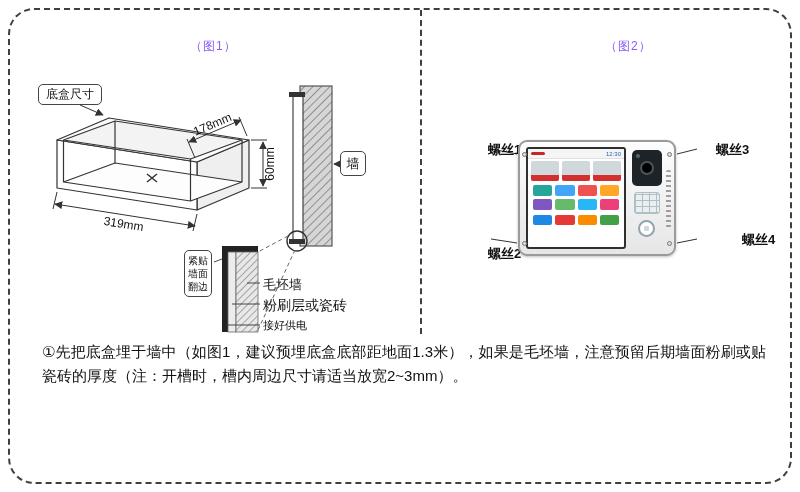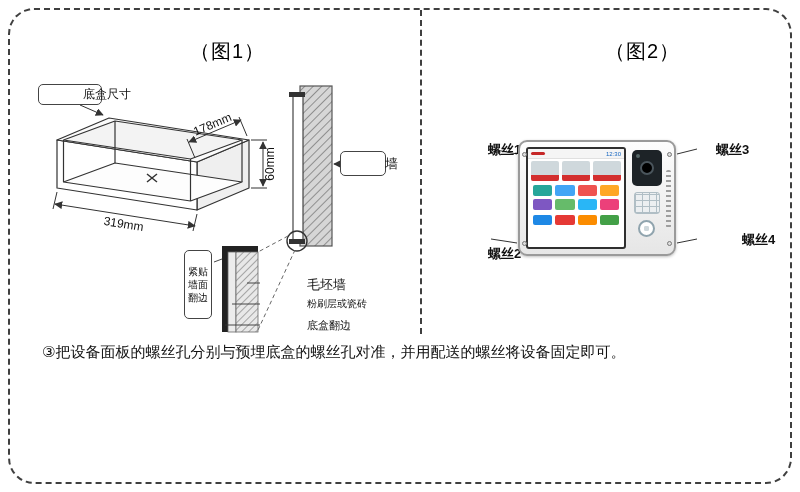--- a/index.html
+++ b/index.html
@@ -5,22 +5,22 @@
   * { margin:0; padding:0; box-sizing:border-box; }
   html,body { width:800px; height:492px; }
   body {
     position:relative; width:800px; height:492px; overflow:hidden;
     background:#ffffff; color:#111;
     font-family:"Liberation Sans","DejaVu Sans",sans-serif;
   }
   .page-border { position:absolute; inset:8px; border:2px dashed #3f3f3f; border-radius:26px; z-index:0; }
   .divider { position:absolute; left:420px; top:10px; height:324px; width:0; border-left:2px dashed #3f3f3f; z-index:1; }
   .line-art { position:absolute; left:0; top:0; z-index:1; pointer-events:none; }
-  .fig-title { position:absolute; z-index:2; font-size:20px; color:#000000; letter-spacing:1px; }
-  .lbl { position:absolute; z-index:2; color:#111; white-space:nowrap;padding-left:44px; }
+  .fig-title { position:absolute; z-index:2; font-size:12px; color:#8b5cf6; letter-spacing:1px; }
+  .lbl { position:absolute; z-index:2; color:#111; white-space:nowrap; }
   .lbl-boxed { border:1px solid #444; border-radius:5px; background:#fff; text-align:center; }
   .lbl-stack { white-space:normal; word-break:break-all; }
   .screw-label { position:absolute; z-index:2; font-size:13px; font-weight:bold; color:#111;margin-left:36px; }
 
   
   .device { position:absolute; left:518px; top:140px; width:158px; height:116px; z-index:2;
     background:linear-gradient(180deg,#fdfdfd,#e6e6e6); border:2px solid #9a9a9a; border-radius:9px;
     box-shadow:0 1px 3px rgba(0,0,0,.25); }
   .dev-screen { position:absolute; left:6px; top:5px; width:100px; height:102px; background:#fff;
     border:2px solid #2f2f2f; border-radius:3px; overflow:hidden; }
@@ -143,24 +143,24 @@
     <line x1="697" y1="149" x2="677" y2="154"></line>
     <line x1="697" y1="239" x2="677" y2="243"></line>
   </g>
 </svg>
 
 <div class="fig-title" style="left:190px;top:38px">（图1）</div>
 <div class="fig-title" style="left:605px;top:38px">（图2）</div>
 
 <div class="lbl lbl-boxed" style="left:38px;top:84px;width:64px;height:21px;line-height:19px;font-size:12px">底盒尺寸</div>
 <div class="lbl lbl-boxed" style="left:340px;top:151px;width:26px;height:25px;line-height:23px;font-size:13px">墙</div>
-<div class="lbl lbl-boxed lbl-stack" style="left:184px;top:250px;width:28px;font-size:10px;line-height:13px;padding:14px 0">紧贴墙面翻边</div>
+<div class="lbl lbl-boxed lbl-stack" style="left:184px;top:250px;width:28px;font-size:10px;line-height:13px;padding:3px 0">紧贴墙面翻边</div>
 <div class="lbl" style="left:263px;top:276px;font-size:13px">毛坯墙</div>
-<div class="lbl" style="left:263px;top:297px;font-size:10px">粉刷层或瓷砖</div>
-<div class="lbl" style="left:263px;top:318px;font-size:11px">底盒翻边</div>
+<div class="lbl" style="left:263px;top:297px;font-size:14px">粉刷层或瓷砖</div>
+<div class="lbl" style="left:263px;top:318px;font-size:11px">接好供电</div>
 
 <div class="screw-label" style="left:452px;top:141px">螺丝1</div>
 <div class="screw-label" style="left:452px;top:245px">螺丝2</div>
 <div class="screw-label" style="left:680px;top:141px">螺丝3</div>
 <div class="screw-label" style="left:706px;top:231px">螺丝4</div>
 
 <div class="device">
   <div class="dev-screen">
     <div class="dev-status">
       <span class="dev-dot"></span>
@@ -195,14 +195,14 @@
   <div class="dev-keypad"></div>
   <div class="dev-fp"></div>
   <div class="dev-grille"></div>
   <span class="dev-screw s1"></span>
   <span class="dev-screw s2"></span>
   <span class="dev-screw s3"></span>
   <span class="dev-screw s4"></span>
 </div>
 
 <div class="instructions">
-  <p class="inst-step">③把设备面板的螺丝孔分别与预埋底盒的螺丝孔对准，并用配送的螺丝将设备固定即可。</p>
+  <p class="inst-step">①先把底盒埋于墙中（如图1，建议预埋底盒底部距地面1.3米），如果是毛坯墙，注意预留后期墙面粉刷或贴瓷砖的厚度（注：开槽时，槽内周边尺寸请适当放宽2~3mm）。</p>
 </div>
 
 </body></html>

